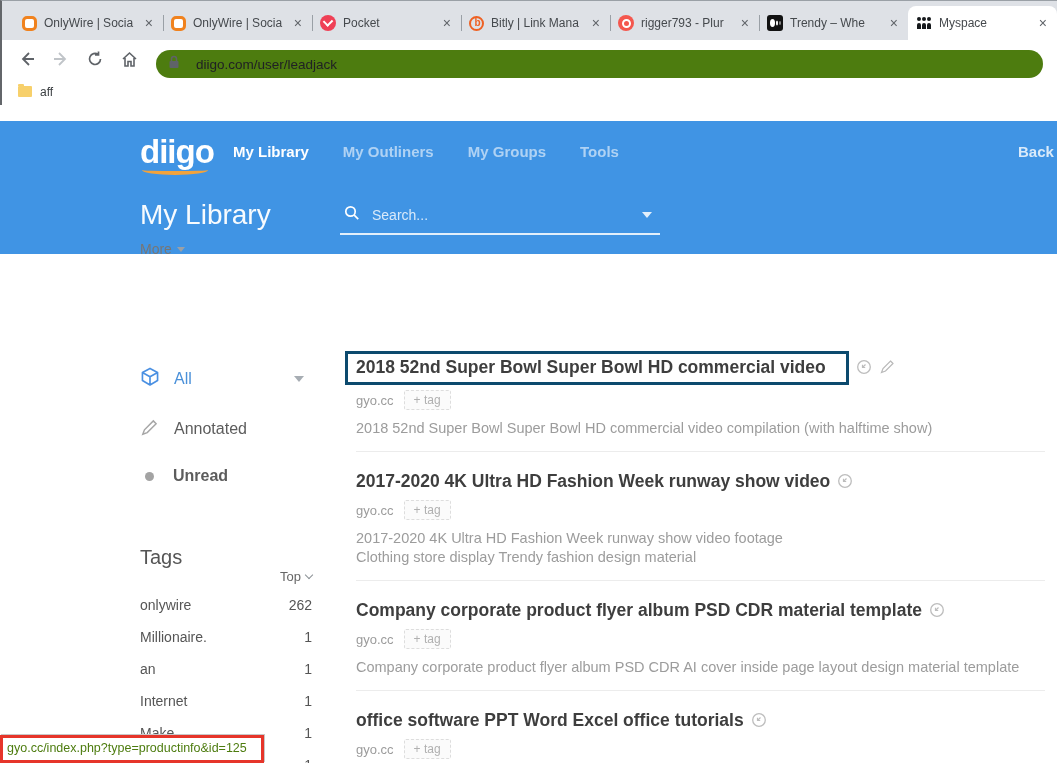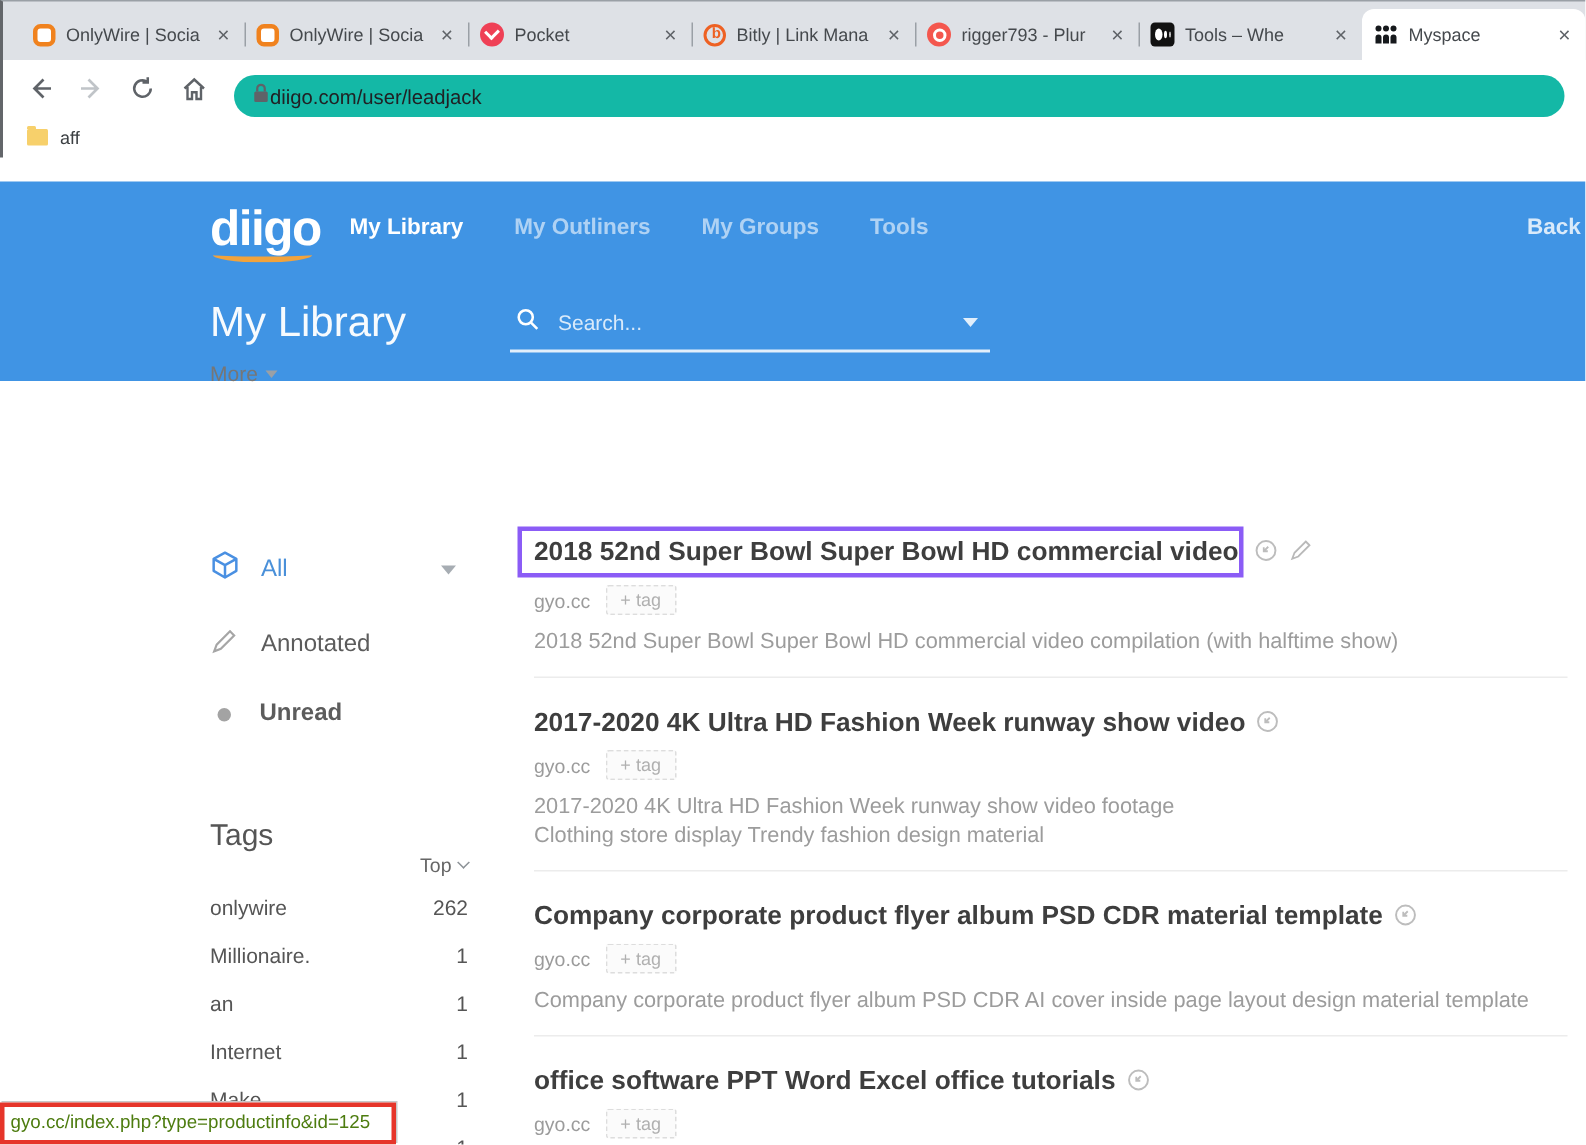--- a/index.html
+++ b/index.html
@@ -49,22 +49,22 @@
     background:#16191c; border-radius:2px 2px 0 0; box-shadow:5px 0 0 #16191c, 10px 0 0 #16191c; }
 
   .toolbar {
     position:absolute; top:40px; left:0; width:1057px; height:38px;
     background:#fff; border-left:2px solid #63666a;
     display:flex; align-items:center; padding:0 14px 0 10px; gap:4px;
   }
   .nav-btn { width:30px; height:30px; display:flex; align-items:center; justify-content:center; }
   .nav-btn svg { display:block; }
   .addr {
-    flex:1; height:28px; background:#14b8a6; border-radius:15px;
-    display:flex; align-items:center; padding:0 12px; gap:0; margin-left:8px;margin-top:10px;
+    flex:1; height:28px; background:#4d7c0f; border-radius:15px;
+    display:flex; align-items:center; padding:0 12px; gap:16px; margin-left:8px;margin-top:10px;
   }
   .addr-url { font-size:13.5px; color:#202124; }
 
   .bookbar {
     position:absolute; top:78px; left:0; width:1057px; height:27px;
     background:#fff; border-left:2px solid #63666a;
     display:flex; align-items:center; padding-left:16px; gap:8px;
   }
   .folder { width:14px; height:11px; background:#f7d06b; border-radius:1px; position:relative; }
   .folder::before { content:''; position:absolute; top:-2px; left:0; width:6px; height:2px; background:#f7d06b; border-radius:1px 1px 0 0; }
@@ -114,21 +114,21 @@
   .tag-list { position:absolute; top:348px; left:0; width:100%; }
   .tag-row { display:flex; height:32px; align-items:center; font-size:14px; color:#555; }
   .tag-name { flex:1; }
   .tag-count { text-align:right; }
 
   
   .main { position:absolute; left:356px; top:241px; width:689px; padding-top:114px; }
   .bm-item { padding:0 0 13px 0; border-bottom:1px solid #ececec; margin-bottom:17px; }
   .bm-title { font-size:17.5px; font-weight:700; color:#3e3e3e; line-height:24px; }
   .bm-title-text { }
-  .red-frame { display:inline-block; border:3px solid #8b5cf6; padding:1px 0 3px 8px; margin:-4px 0 0 -11px; }
+  .red-frame { display:inline-block; border:3px solid #0c4a6e; padding:1px 20px 3px 8px; margin:-4px 0 0 -11px; }
   .title-icons { display:inline-flex; gap:7px; margin-left:7px; vertical-align:-2px; }
   .bm-meta { margin-top:5px; display:flex; align-items:center; gap:10px; }
   .bm-domain { font-size:13px; color:#9b9b9b; }
   .tag-btn { font-size:12px; color:#b0b0b0; border:1px dashed #ddd; background:#fbfbfb;
     padding:2px 9px; border-radius:2px; }
   .bm-desc { margin-top:9px; font-size:14.5px; color:#9c9c9c; line-height:19px; }
 
   
   .statusbar {
     position:absolute; left:0; bottom:0; border:3px solid #e6352a; background:#fff;
@@ -161,21 +161,21 @@
     <span class="tab-title">Bitly | Link Mana</span>
     <span class="tab-close">×</span>
   </div>
     <div class="tab">
     <span class="fav fav-plurk"></span>
     <span class="tab-title">rigger793 - Plur</span>
     <span class="tab-close">×</span>
   </div>
     <div class="tab">
     <span class="fav fav-medium"></span>
-    <span class="tab-title">Tools – Whe</span>
+    <span class="tab-title">Trendy – Whe</span>
     <span class="tab-close">×</span>
   </div>
     <div class="tab active">
     <span class="fav fav-myspace"></span>
     <span class="tab-title">Myspace</span>
     <span class="tab-close">×</span>
   </div>
   </div>
 
 <div class="toolbar">

